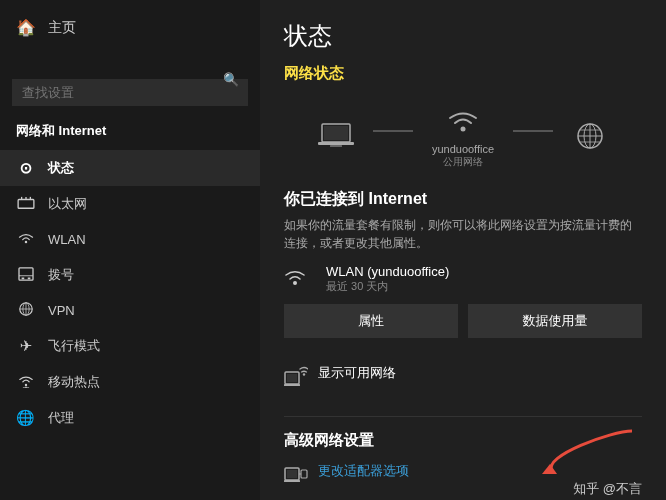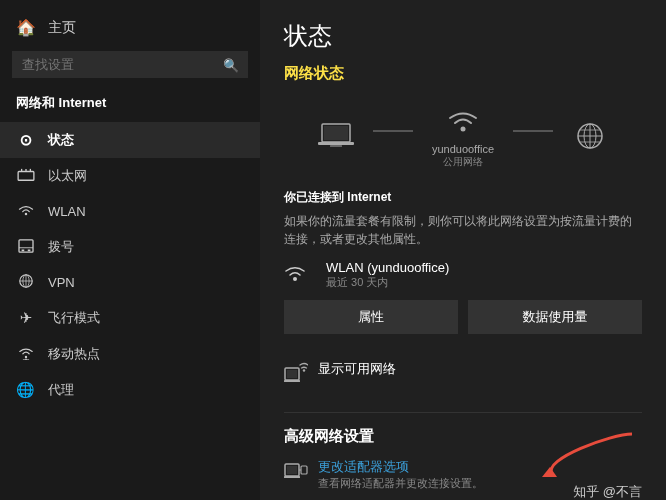--- a/index.html
+++ b/index.html
@@ -38,20 +38,21 @@
       position: relative;
     }
     .sidebar-search input {
       width: 100%;
       background: #2d2d2d;
       border: none;
       color: #ccc;
       padding: 6px 30px 6px 10px;
       font-size: 13px;
       outline: none;
+      margin-top: 28px;
     }
     .sidebar-search .search-icon-btn {
       position: absolute;
       right: 8px;
       top: 50%;
       transform: translateY(-50%);
       color: #aaa;
       font-size: 13px;
       cursor: pointer;
     }
@@ -115,21 +116,21 @@
     .net-line {
       width: 40px;
       height: 2px;
       background: #555;
       margin-bottom: 14px;
     }
     .net-label { font-size: 11px; color: #aaa; margin-top: 2px; }
     .net-sublabel { font-size: 10px; color: #888; }
 
     .connected-title {
-      font-size: 12px;
+      font-size: 16px;
       font-weight: bold;
       color: #fff;
       margin: 14px 0 6px 0;
     }
     .connected-desc {
       font-size: 12px;
       color: #aaa;
       line-height: 1.5;
       margin-bottom: 12px;
     }
@@ -387,21 +388,20 @@
       <svg width="24" height="20" viewBox="0 0 24 20" fill="none">
         <rect x="1" y="4" width="14" height="12" rx="1" stroke="#aaa" stroke-width="1.5"></rect>
         <rect x="3" y="6" width="10" height="8" fill="#333"></rect>
         <rect x="0" y="16" width="16" height="2" rx="0.5" fill="#aaa"></rect>
         <rect x="17" y="6" width="6" height="8" rx="1" stroke="#aaa" stroke-width="1.2"></rect>
         <line x1="15" y1="10" x2="17" y2="10" stroke="#aaa" stroke-width="1.2"></line>
       </svg>
     </span>
     <div class="advanced-info">
       <div class="adv-title">更改适配器选项</div>
-      <div class="adv-sub">查看网络适配器并更改连接设置。</div>
     </div>
 
     <div class="arrow-annotation">
       <svg class="arrow-svg" width="120" height="50" viewBox="0 0 120 50" fill="none">
         <path d="M110 5 C 90 5, 20 30, 30 45" stroke="#e74c3c" stroke-width="3" fill="none"></path>
         <polygon points="20,48 35,48 28,38" fill="#e74c3c"></polygon>
       </svg>
       <span class="zhihu-label">知乎 @不言</span>
     </div>
   </div>

